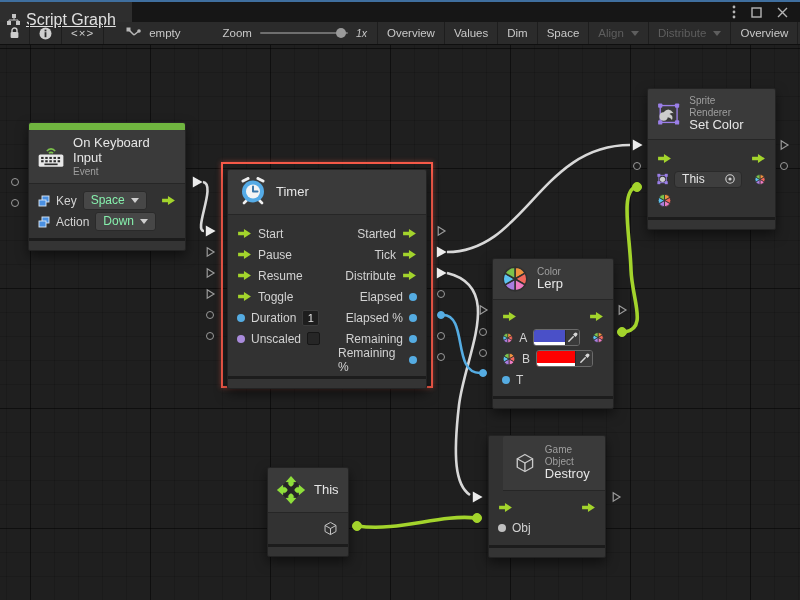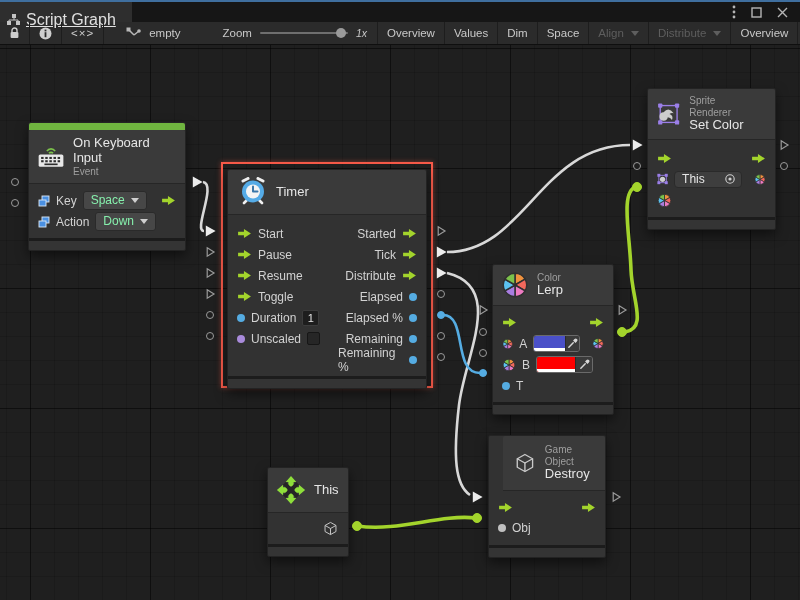--- a/index.html
+++ b/index.html
@@ -382,21 +382,21 @@
             <div class="row">
               <span>Remaining %</span>
               <span class="dot blue"></span>
             </div>
           </div>
         </div>
       </div>
       <div class="ftr"></div>
     </div>
 
-    <div class="node" style="left:492px; top:219px; width:122px;">
+    <div class="node" style="left:492px; top:213px; width:122px;">
       <div class="hdr">
         <svg width="28" height="28">
             <use href="#wheel"></use>
           </svg>
         <div class="titles">
           <span class="t-small">Color</span>
           <span class="t-big">Lerp</span>
         </div>
       </div>
       <div class="rows">

